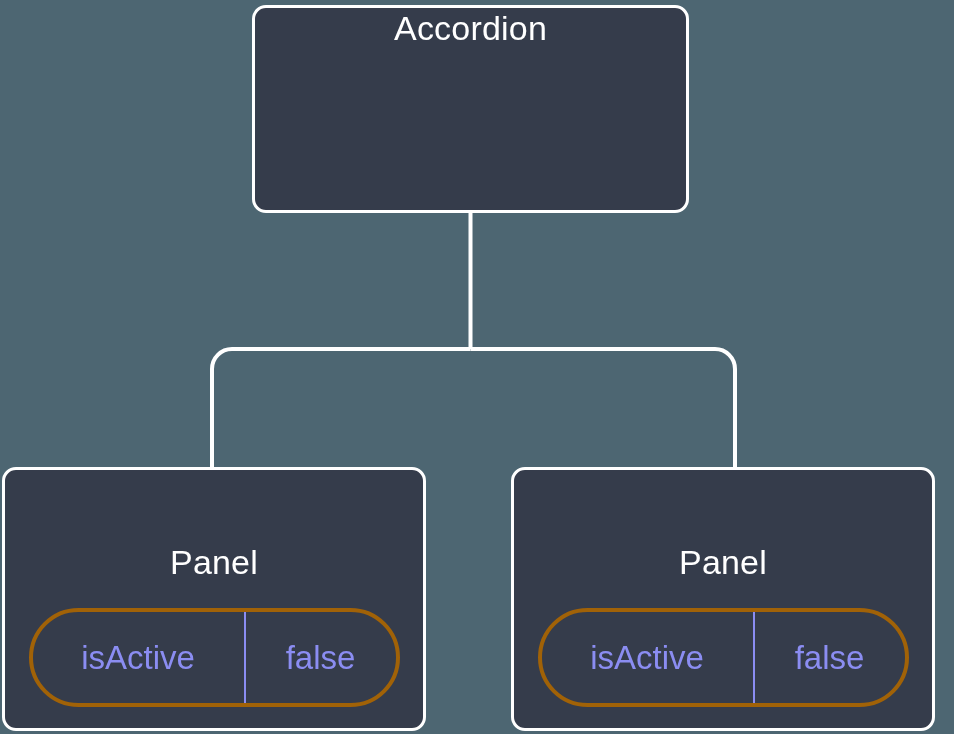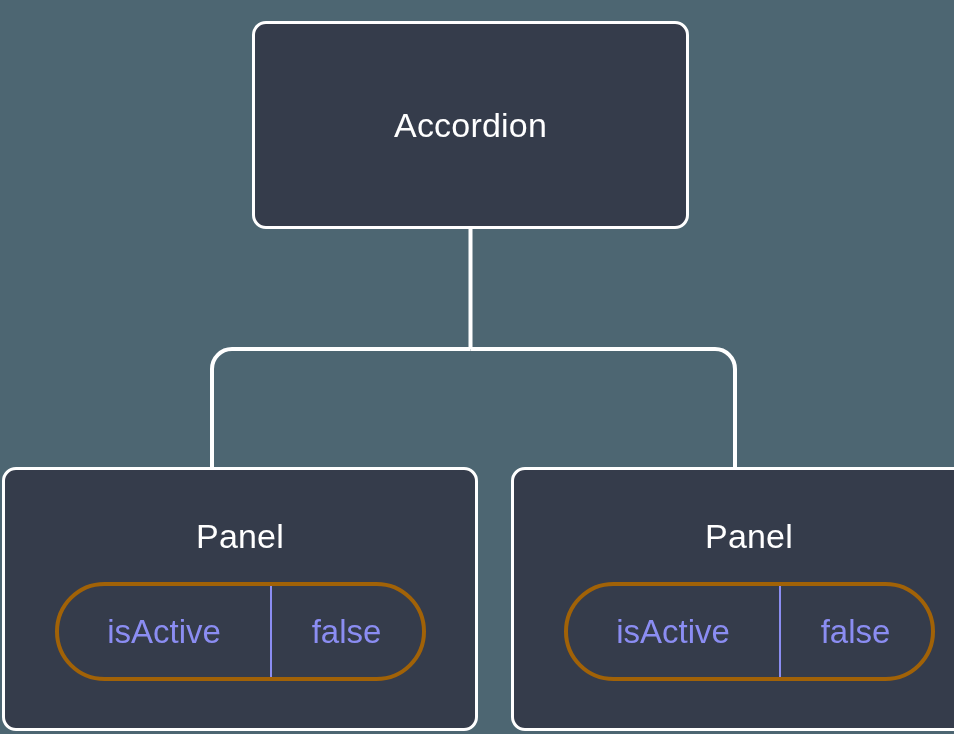--- a/index.html
+++ b/index.html
@@ -48,29 +48,28 @@
     display: flex;
     flex-direction: column;
     align-items: center;
   }
 
   .node-root {
     left: 252px;
     top: 5px;
     width: 437px;
     height: 208px;
-    justify-content: center;
-    margin-top: 16px;
+    justify-content: flex-start;
   }
 
   .node-panel {
     top: 467px;
-    width: 476px;
+    width: 424px;
     height: 264px;
-    padding-top: 46px;
+    padding-top: 72px;
     align-items: center;
   }
 
   .node-panel-left  { left: 2px; }
   .node-panel-right { left: 511px; }
 
   .node-title {
     color: #ffffff;
     font-size: 34px;
     line-height: 40px;

